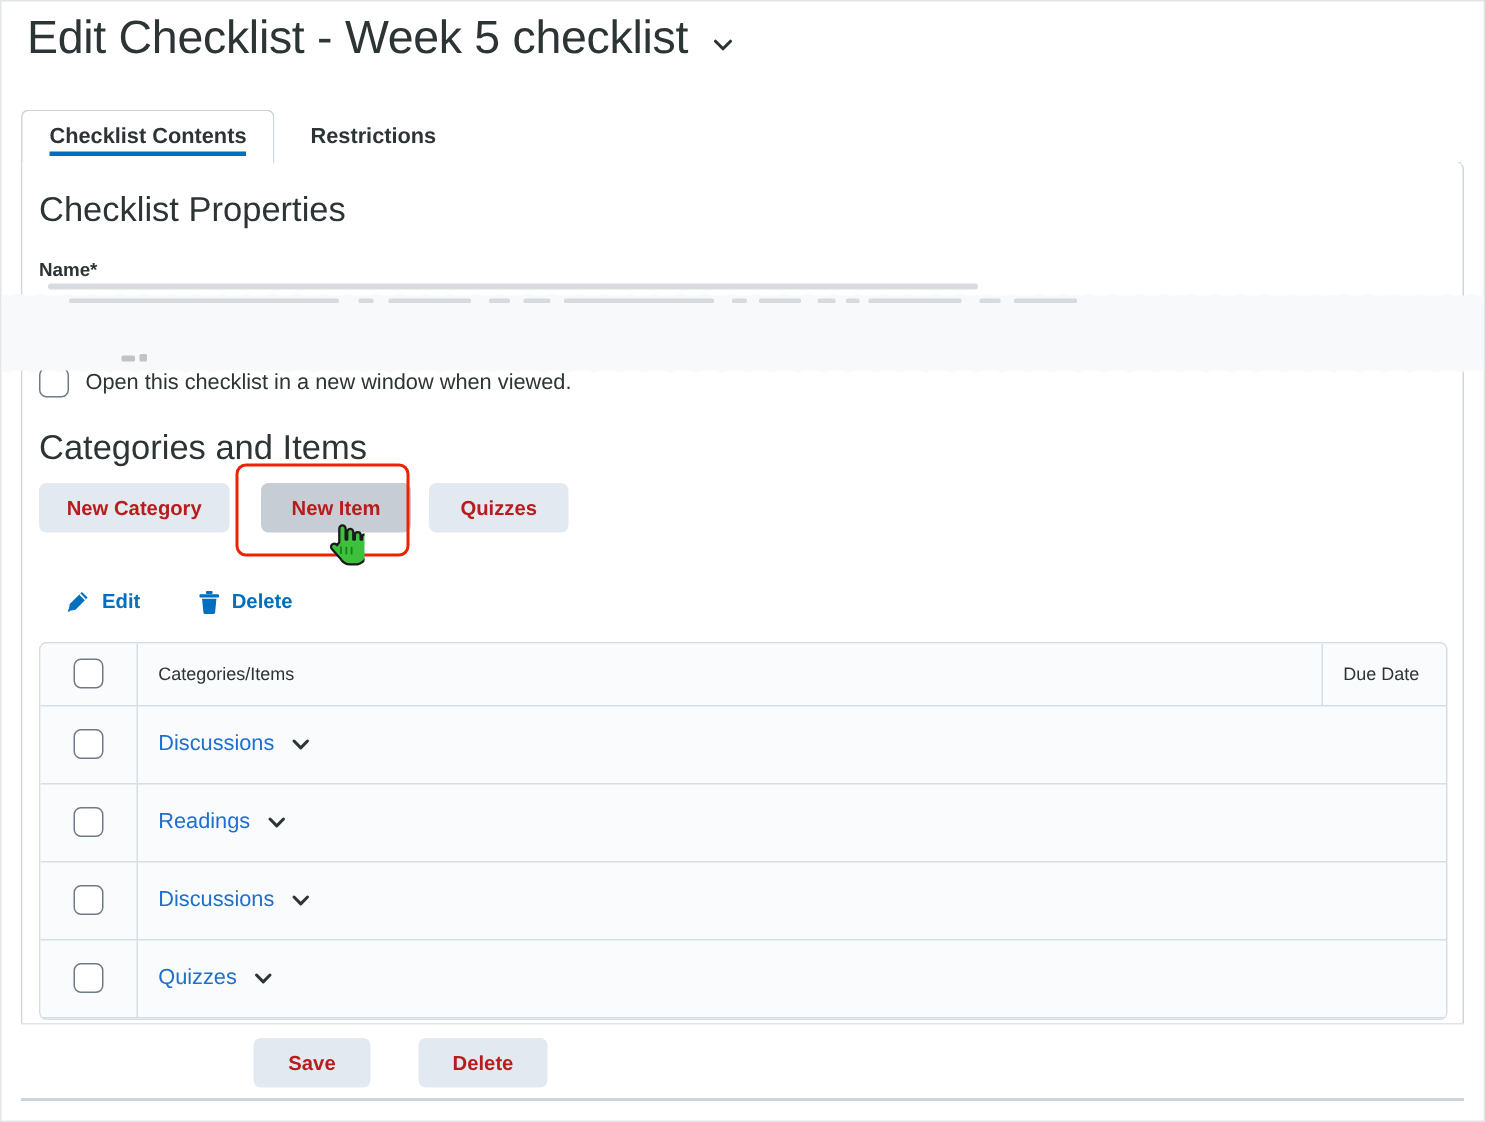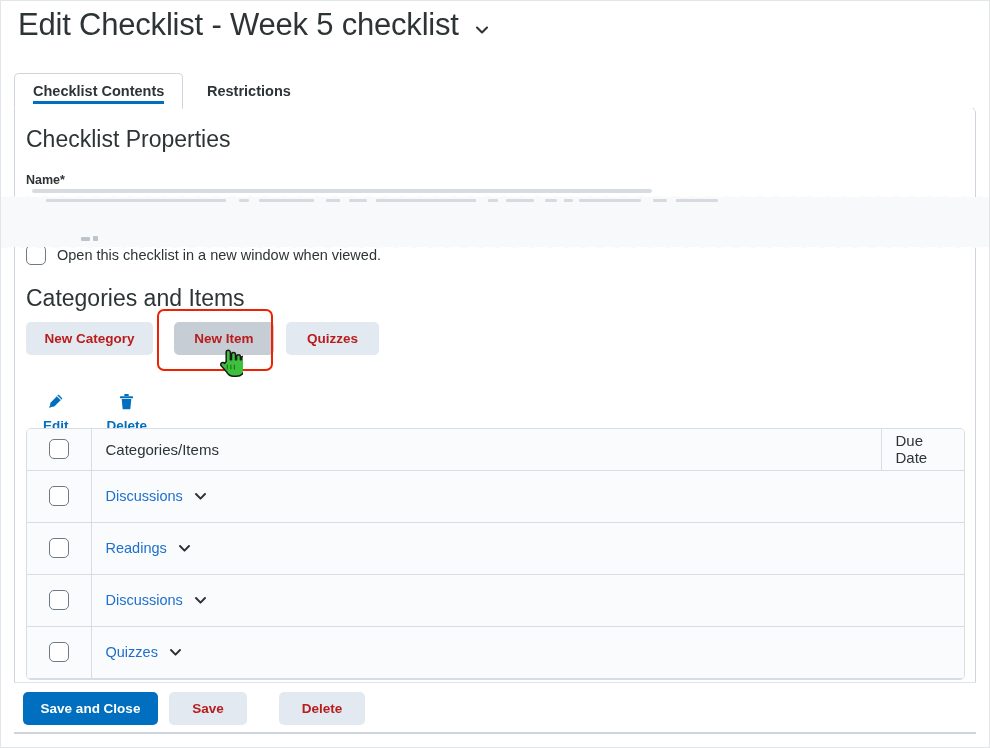--- a/index.html
+++ b/index.html
@@ -253,28 +253,26 @@
   .tool-row {
     position: absolute;
     left: 28px;
     top: 285px;
     display: flex;
     align-items: center;
     gap: 38px;
   }
   .tool-link {
     display: flex;
-    align-items: center;
     gap: 8px;
     color: #006fbf;
     font-size: 13.5px;
     font-weight: bold;
     cursor: pointer;
     text-decoration: none;
-    flex-direction: column;
   }
   .tool-link svg { display: block; }
 
   
   .table-wrap {
     position: absolute;
     left: 11px;
     top: 320px;
     width: 939px;
     border: 1px solid #d6dde4;
@@ -289,21 +287,21 @@
     background: #f9fbfd;
     text-align: left;
     vertical-align: middle;
   }
   .col-cb   { width: 64px; }
   .col-name { width: 790px; }
   .col-due  { width: 85px; }
 
   table.items th {
     height: 41px;
-    font-size: 15px;
+    font-size: 12px;
     font-weight: 400;
     color: #2d3436;
     padding: 0 14px;
   }
   table.items th.th-cb  { padding: 0; }
   table.items th.th-due { border-left: 1px solid #d6dde4; text-align: left; }
 
   table.items td { height: 52px; padding: 0 14px; }
   table.items td.td-cb {
     padding: 0;
@@ -536,19 +534,18 @@
   </div>
 
   <div class="hand-cursor">
     <svg width="26" height="30" viewBox="0 0 26 30">
       <path d="M9.2 13.5V4.4a2.1 2.1 0 0 1 4.2 0v7.3h1.1V6.6a2 2 0 0 1 4 0v5.1h1.1V8.6a1.9 1.9 0 0 1 3.8 0v3.1h1V10a1.8 1.8 0 0 1 3.6 0v9.2c0 5.4-3.5 9.1-8.6 9.1h-3c-3.4 0-5.1-1.5-6.7-4.2L4 17.6a2 2 0 0 1 .9-2.9 2.2 2.2 0 0 1 2.7.8z" fill="#3dc13d" stroke="#1a1a1a" stroke-width="1.5" stroke-linejoin="round"></path>
       <path d="M10.3 16.8v4M13.9 17v4M17.4 17.1v4" stroke="#1a7d1a" stroke-width="1.2" stroke-linecap="round"></path>
     </svg>
   </div>
 
   <div class="footer-bar">
-    <button class="btn primary fbtn" id="btn-save-close">Save and Close</button>
     <button class="btn fbtn" id="btn-save">Save</button>
     <button class="btn fbtn" id="btn-cancel">Delete</button>
   </div>
   <div class="panel-bottom-rule"></div>
 
 </div>
 
 </body></html>

